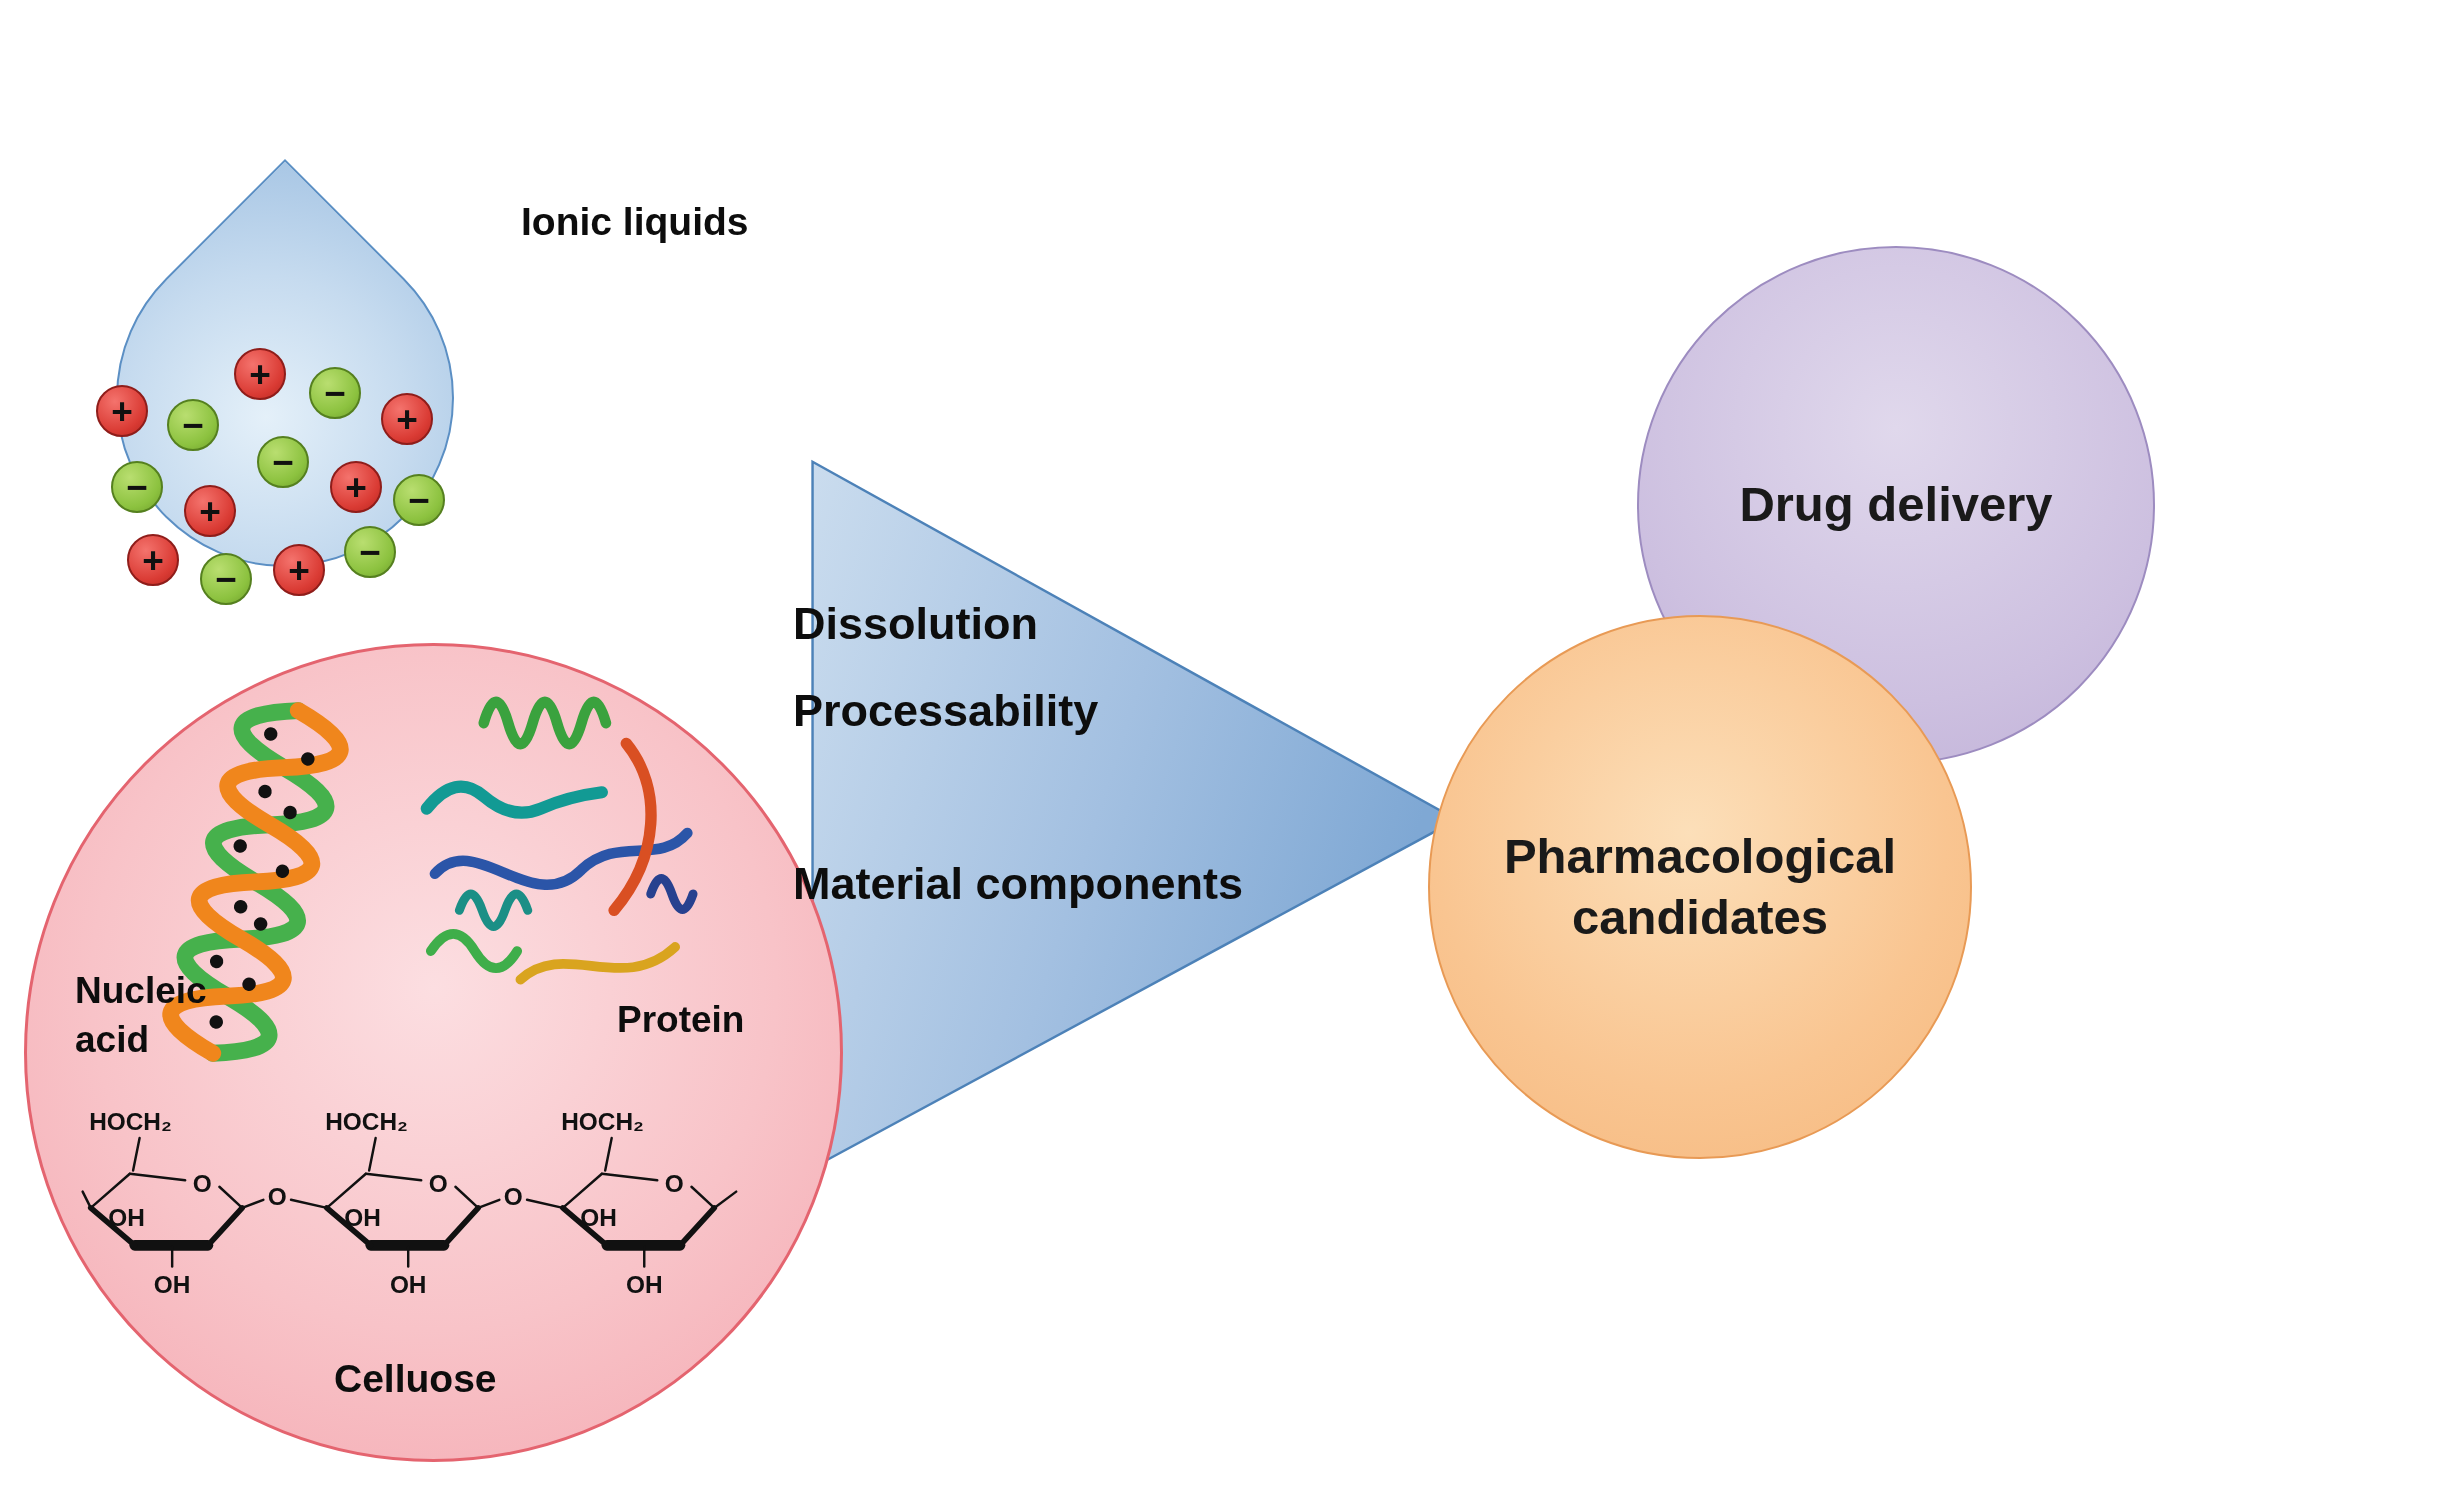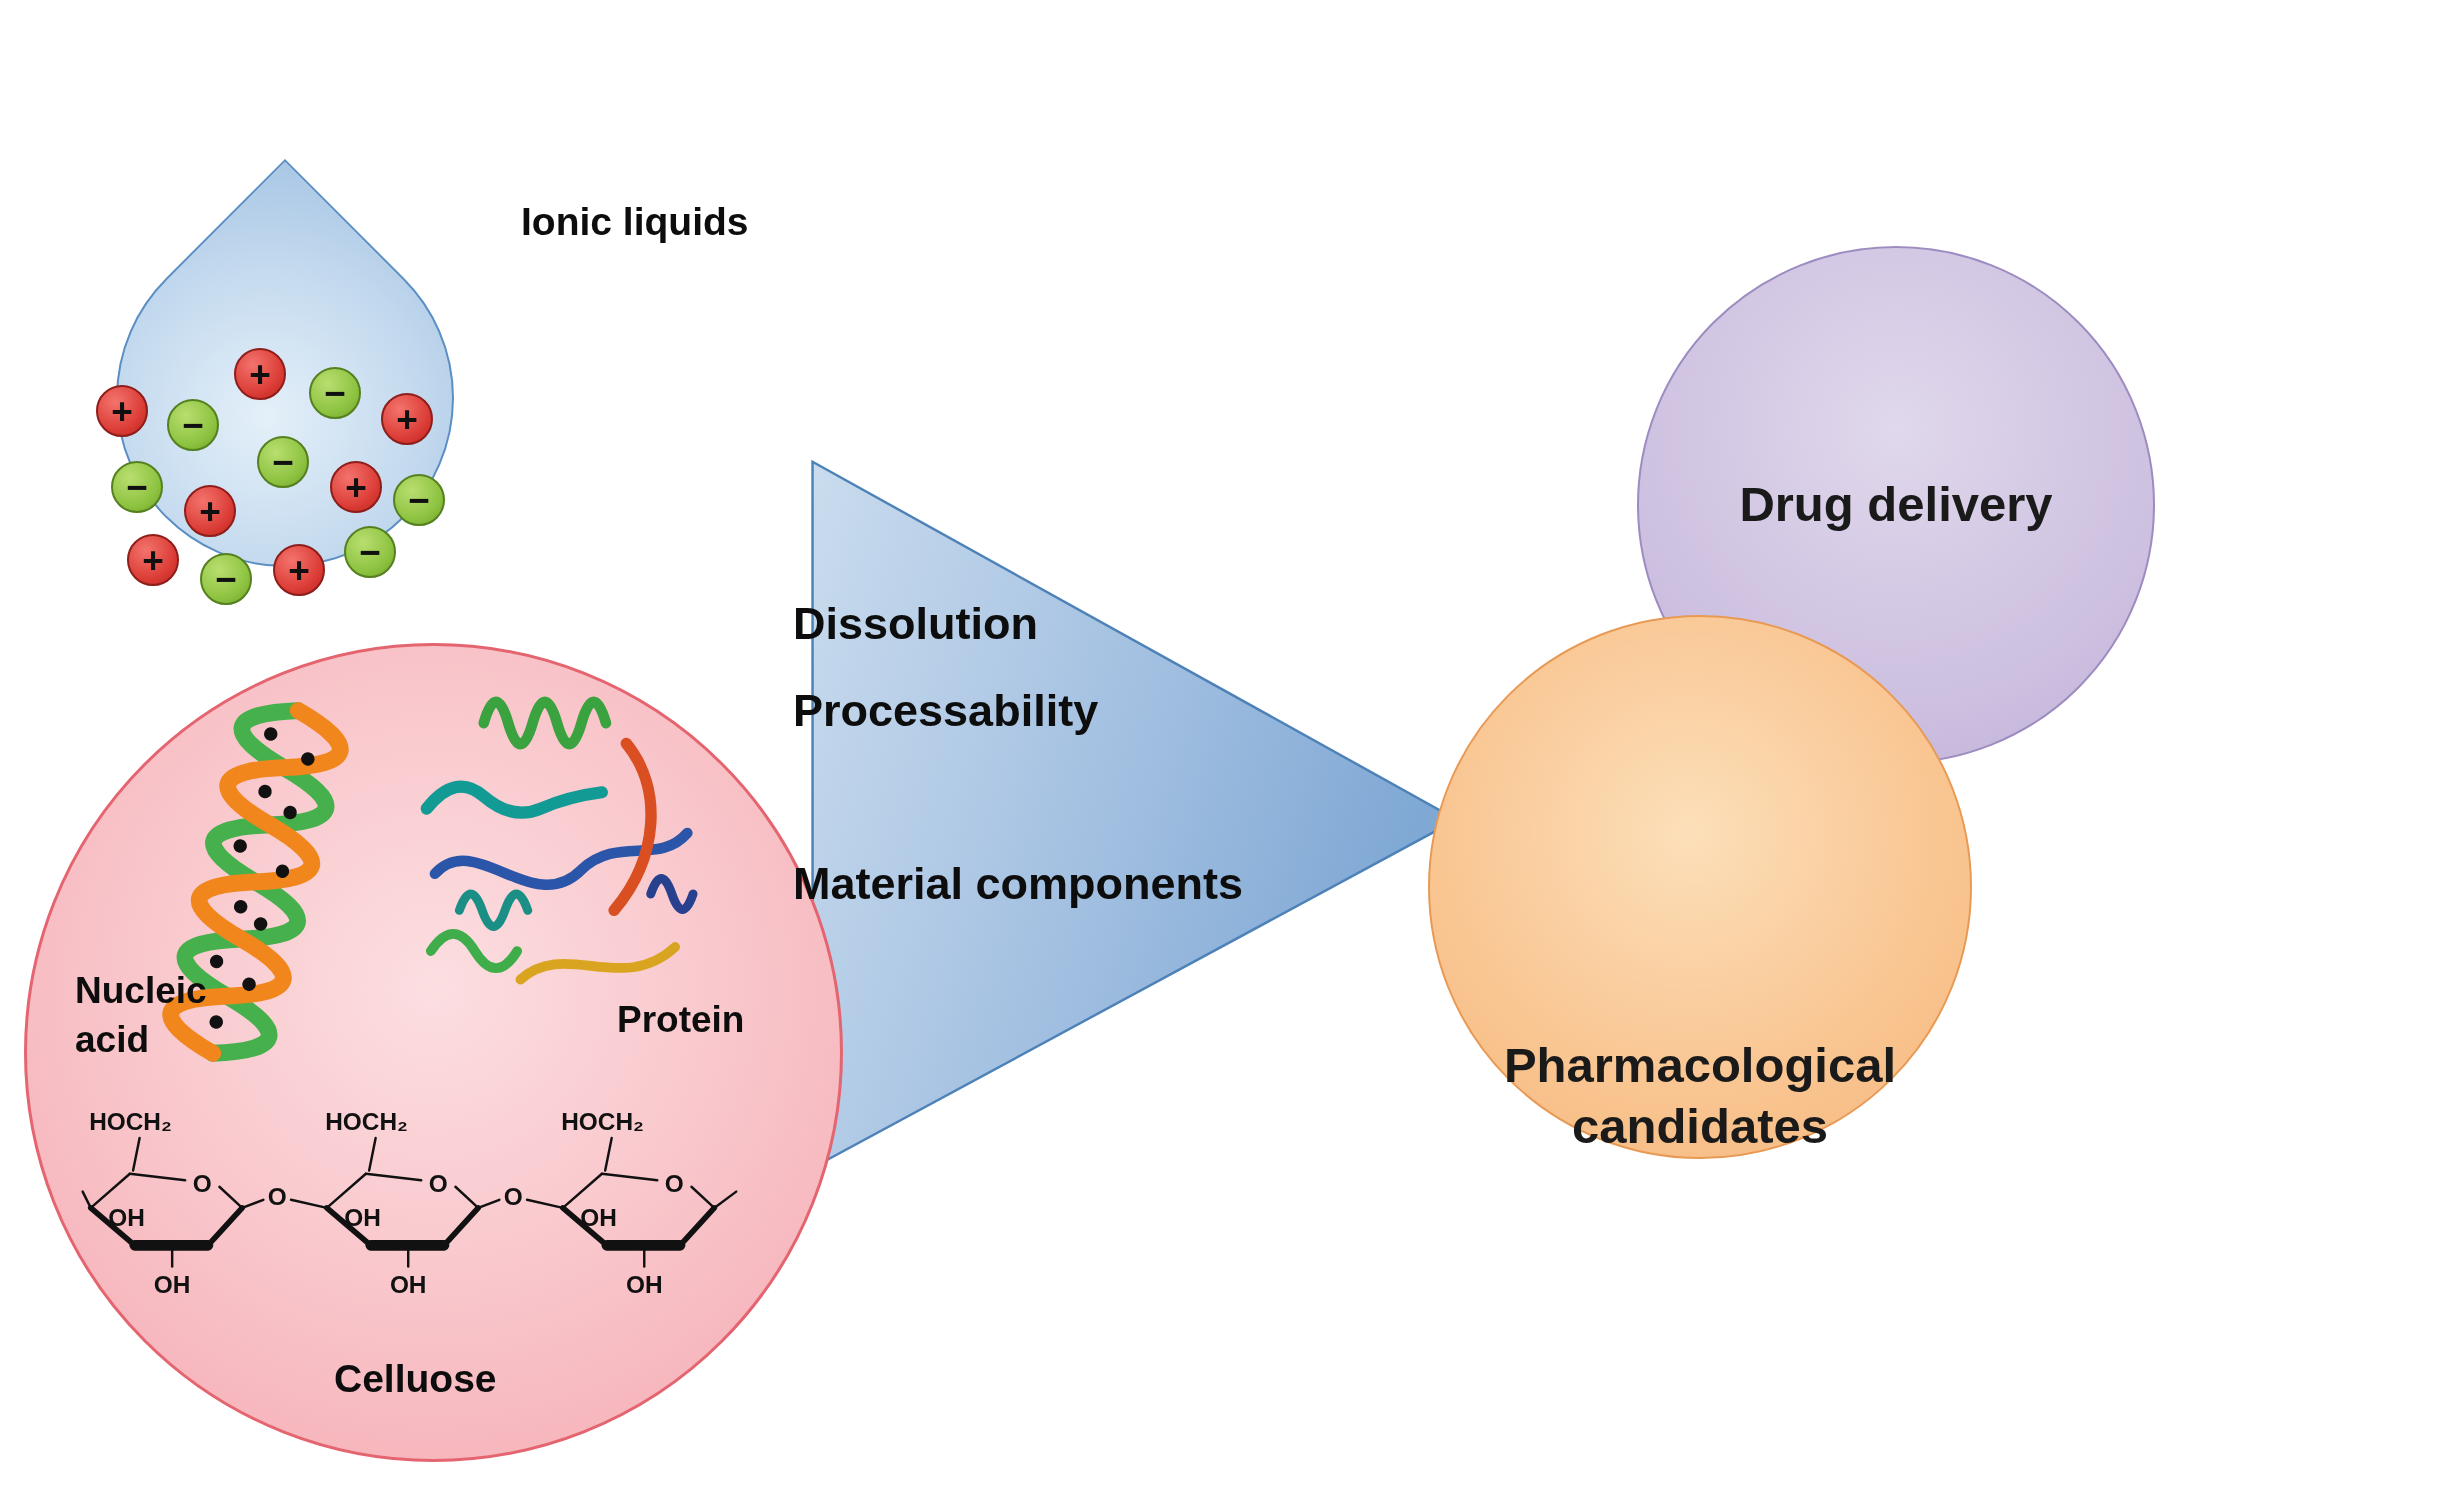--- a/index.html
+++ b/index.html
@@ -65,21 +65,21 @@
     border:2.4px solid #9d8cc0; z-index:2;
   }
   .cyan-circle {
     left:1898px; top:618px; width:531px; height:531px;
     background: radial-gradient(circle at 42% 35%, #d6f0fa 0%, #a4ddf2 65%, #8fd3ee 100%);
     border:2.4px solid #58b9de; z-index:3;
   }
   .orange-circle {
     left:1428px; top:615px; width:544px; height:544px;
     background: radial-gradient(circle at 48% 40%, #fcdfb9 0%, #f9c591 60%, #f5b77c 100%);
-    border:2.4px solid #e89a55; z-index:4;align-items:flex-end;
+    border:2.4px solid #e89a55; z-index:4;
   }
 
   
   svg { position:absolute; overflow:visible; }
   .dna-svg { left:167px; top:701px; width:175px; height:370px; transform:rotate(14deg); }
   .protein-svg { left:382px; top:666px; width:342px; height:391px; }
   .chem-svg { left:81px; top:1084px; width:700px; height:269px; }
   .chem-svg text { font-family:"Liberation Sans", sans-serif; font-size:30px; font-weight:700; fill:#111; }
   .chem-svg path, .chem-svg line { stroke:#111; fill:none; stroke-linecap:round; }
 </style>

